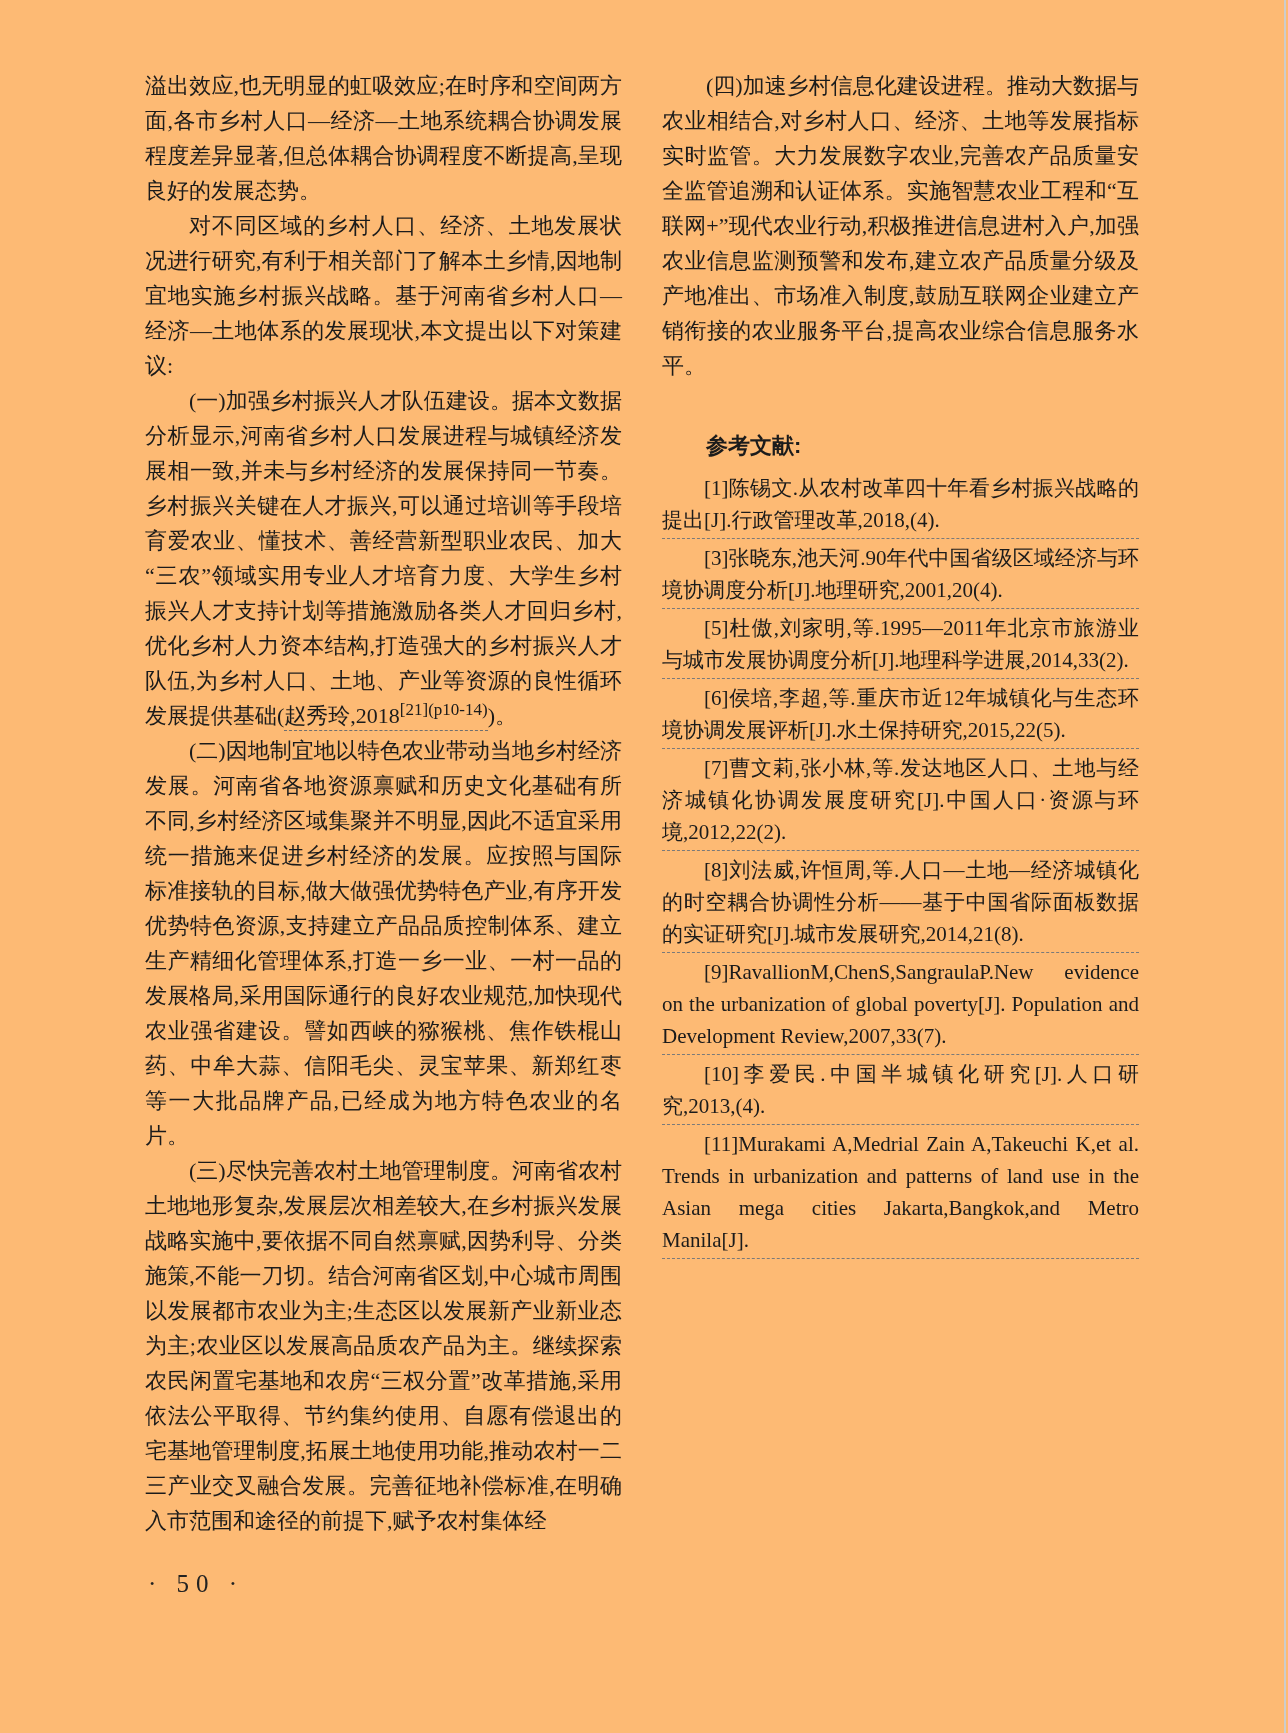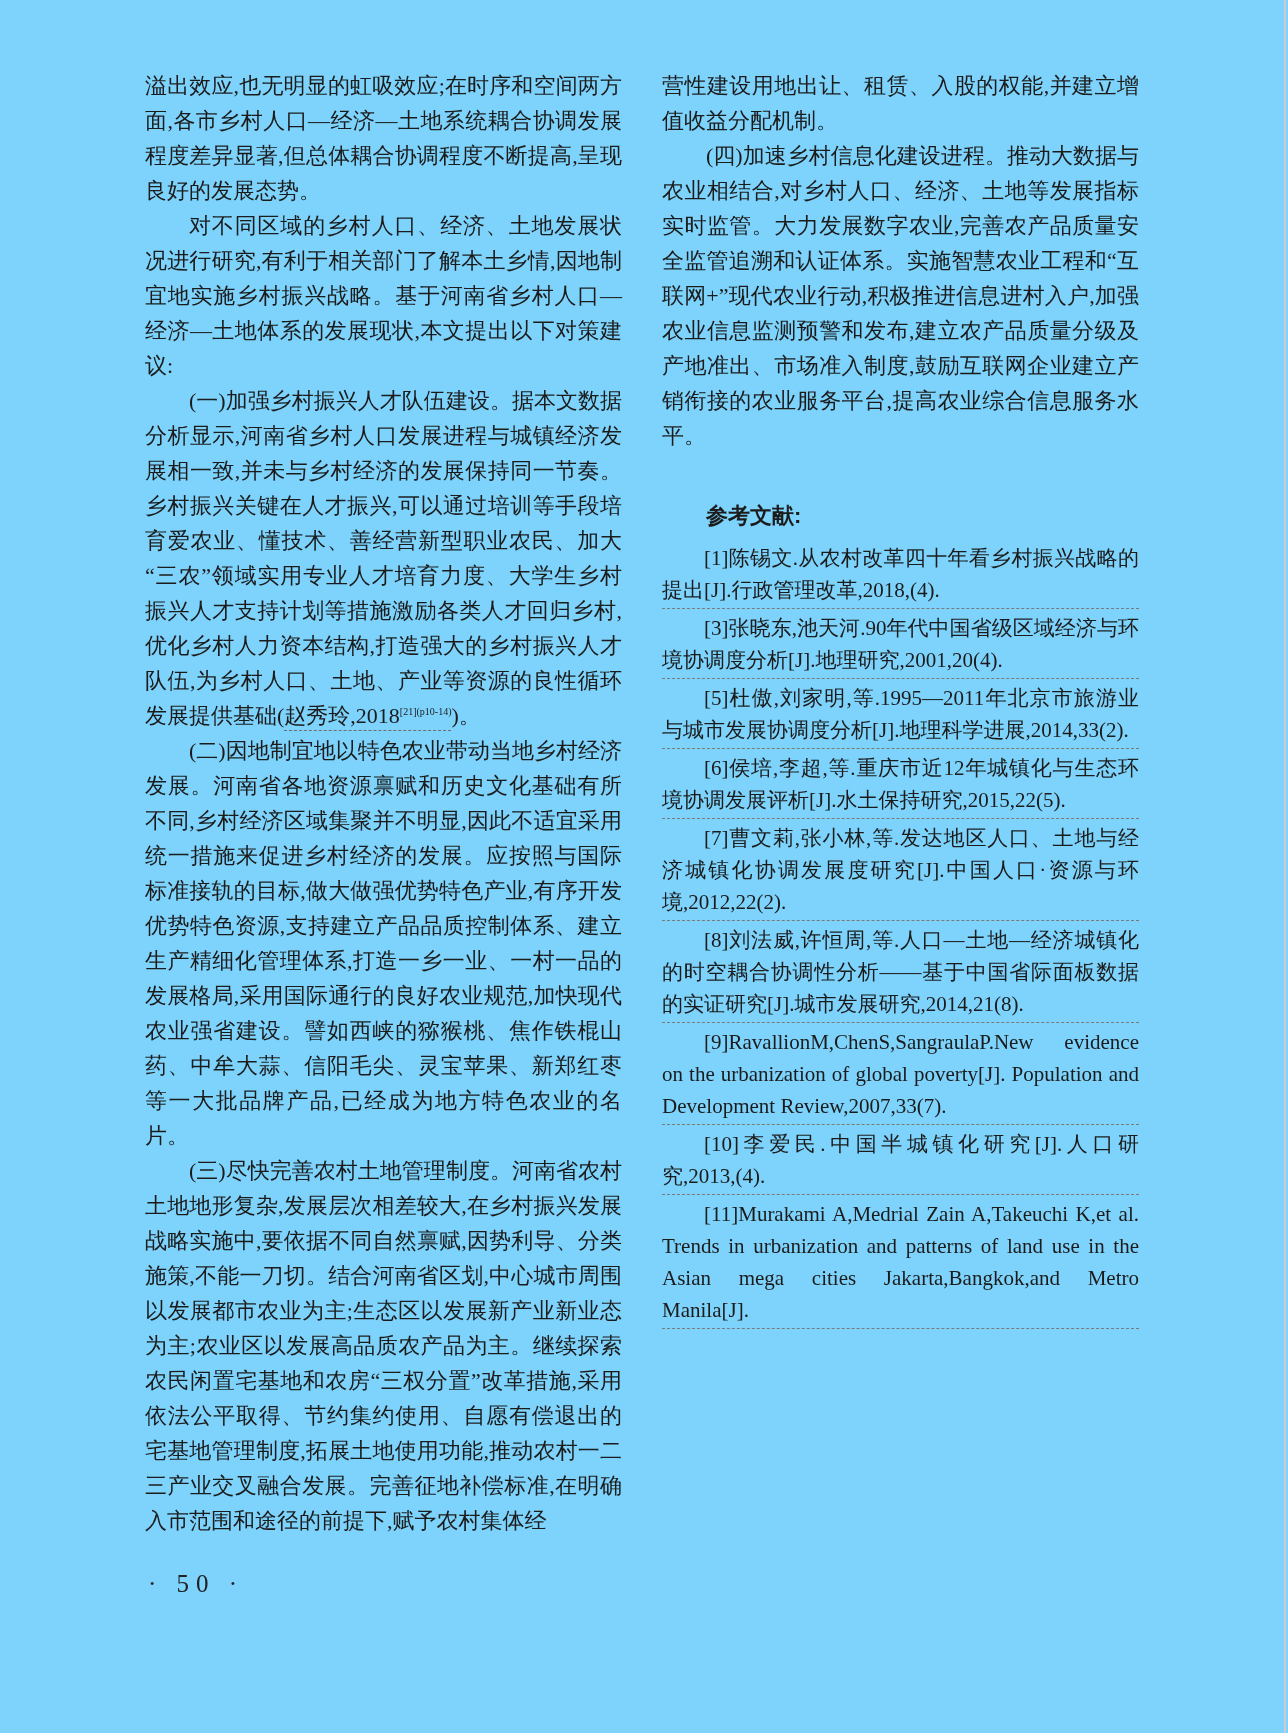--- a/index.html
+++ b/index.html
@@ -1,38 +1,38 @@
 <!DOCTYPE html>
 <html lang="zh"><head>
 <meta charset="utf-8">
 <style>
   html,body{margin:0;padding:0;background:#f2f2f2;}
   .page{
     position:relative;
     width:1288px;
     height:1733px;
-    background:#7dd3fc;
+    background:#fdba74;
     overflow:hidden;
     font-family:"Liberation Serif","DejaVu Serif",serif;
     color:#1b1b1b;
   }
   .col{
     position:absolute;
     top:68px;
     width:477px;
     text-align:justify;
     font-size:22px;
     line-height:35px;
   }
   .col-left{left:145px;}
   .col-right{left:662px;}
   .body-p{margin:0;text-indent:2em;}
   .no-indent{text-indent:0;}
   .cite{border-bottom:1px dashed #6f6f6f;padding-bottom:2px;}
-  .sup{font-size:10px;line-height:0;vertical-align:super;letter-spacing:0;}
+  .sup{font-size:17px;line-height:0;vertical-align:super;letter-spacing:0;}
   .refs-header{
     margin:45px 0 0 0;
     font-family:"Liberation Sans","DejaVu Sans",sans-serif;
     font-weight:bold;
     font-size:22px;
     line-height:35px;
     text-indent:2em;
   }
   .refs{margin-top:9px;}
   .ref{
@@ -67,21 +67,20 @@
 
   <div class="col col-left">
     <p class="body-p no-indent">溢出效应,也无明显的虹吸效应;在时序和空间两方面,各市乡村人口—经济—土地系统耦合协调发展程度差异显著,但总体耦合协调程度不断提高,呈现良好的发展态势。</p>
     <p class="body-p">对不同区域的乡村人口、经济、土地发展状况进行研究,有利于相关部门了解本土乡情,因地制宜地实施乡村振兴战略。基于河南省乡村人口—经济—土地体系的发展现状,本文提出以下对策建议:</p>
     <p class="body-p"><span>(一)加强乡村振兴人才队伍建设。据本文数据分析显示,河南省乡村人口发展进程与城镇经济发展相一致,并未与乡村经济的发展保持同一节奏。乡村振兴关键在人才振兴,可以通过培训等手段培育爱农业、懂技术、善经营新型职业农民、加大“三农”领域实用专业人才培育力度、大学生乡村振兴人才支持计划等措施激励各类人才回归乡村,优化乡村人力资本结构,打造强大的乡村振兴人才队伍,为乡村人口、土地、产业等资源的良性循环发展提供基础(</span><span class="cite"><span>赵秀玲,2018</span><sup class="sup">[21](p10-14)</sup></span><span>)。</span></p>
     <p class="body-p">(二)因地制宜地以特色农业带动当地乡村经济发展。河南省各地资源禀赋和历史文化基础有所不同,乡村经济区域集聚并不明显,因此不适宜采用统一措施来促进乡村经济的发展。应按照与国际标准接轨的目标,做大做强优势特色产业,有序开发优势特色资源,支持建立产品品质控制体系、建立生产精细化管理体系,打造一乡一业、一村一品的发展格局,采用国际通行的良好农业规范,加快现代农业强省建设。譬如西峡的猕猴桃、焦作铁棍山药、中牟大蒜、信阳毛尖、灵宝苹果、新郑红枣等一大批品牌产品,已经成为地方特色农业的名片。</p>
     <p class="body-p">(三)尽快完善农村土地管理制度。河南省农村土地地形复杂,发展层次相差较大,在乡村振兴发展战略实施中,要依据不同自然禀赋,因势利导、分类施策,不能一刀切。结合河南省区划,中心城市周围以发展都市农业为主;生态区以发展新产业新业态为主;农业区以发展高品质农产品为主。继续探索农民闲置宅基地和农房“三权分置”改革措施,采用依法公平取得、节约集约使用、自愿有偿退出的宅基地管理制度,拓展土地使用功能,推动农村一二三产业交叉融合发展。完善征地补偿标准,在明确入市范围和途径的前提下,赋予农村集体经</p>
   </div>
 
   <div class="col col-right">
-    <p class="body-p no-indent">营性建设用地出让、租赁、入股的权能,并建立增值收益分配机制。</p>
     <p class="body-p">(四)加速乡村信息化建设进程。推动大数据与农业相结合,对乡村人口、经济、土地等发展指标实时监管。大力发展数字农业,完善农产品质量安全监管追溯和认证体系。实施智慧农业工程和“互联网+”现代农业行动,积极推进信息进村入户,加强农业信息监测预警和发布,建立农产品质量分级及产地准出、市场准入制度,鼓励互联网企业建立产销衔接的农业服务平台,提高农业综合信息服务水平。</p>
     <h3 class="refs-header">参考文献:</h3>
     <div class="refs">
       <p class="ref">[1]陈锡文.从农村改革四十年看乡村振兴战略的提出[J].行政管理改革,2018,(4).</p>
       <p class="ref">[3]张晓东,池天河.90年代中国省级区域经济与环境协调度分析[J].地理研究,2001,20(4).</p>
       <p class="ref">[5]杜傲,刘家明,等.1995—2011年北京市旅游业与城市发展协调度分析[J].地理科学进展,2014,33(2).</p>
       <p class="ref">[6]侯培,李超,等.重庆市近12年城镇化与生态环境协调发展评析[J].水土保持研究,2015,22(5).</p>
       <p class="ref">[7]曹文莉,张小林,等.发达地区人口、土地与经济城镇化协调发展度研究[J].中国人口·资源与环境,2012,22(2).</p>
       <p class="ref">[8]刘法威,许恒周,等.人口—土地—经济城镇化的时空耦合协调性分析——基于中国省际面板数据的实证研究[J].城市发展研究,2014,21(8).</p>
       <p class="ref">[9]RavallionM,ChenS,SangraulaP.New evidence on the urbanization of global poverty[J]. Population and Development Review,2007,33(7).</p>

